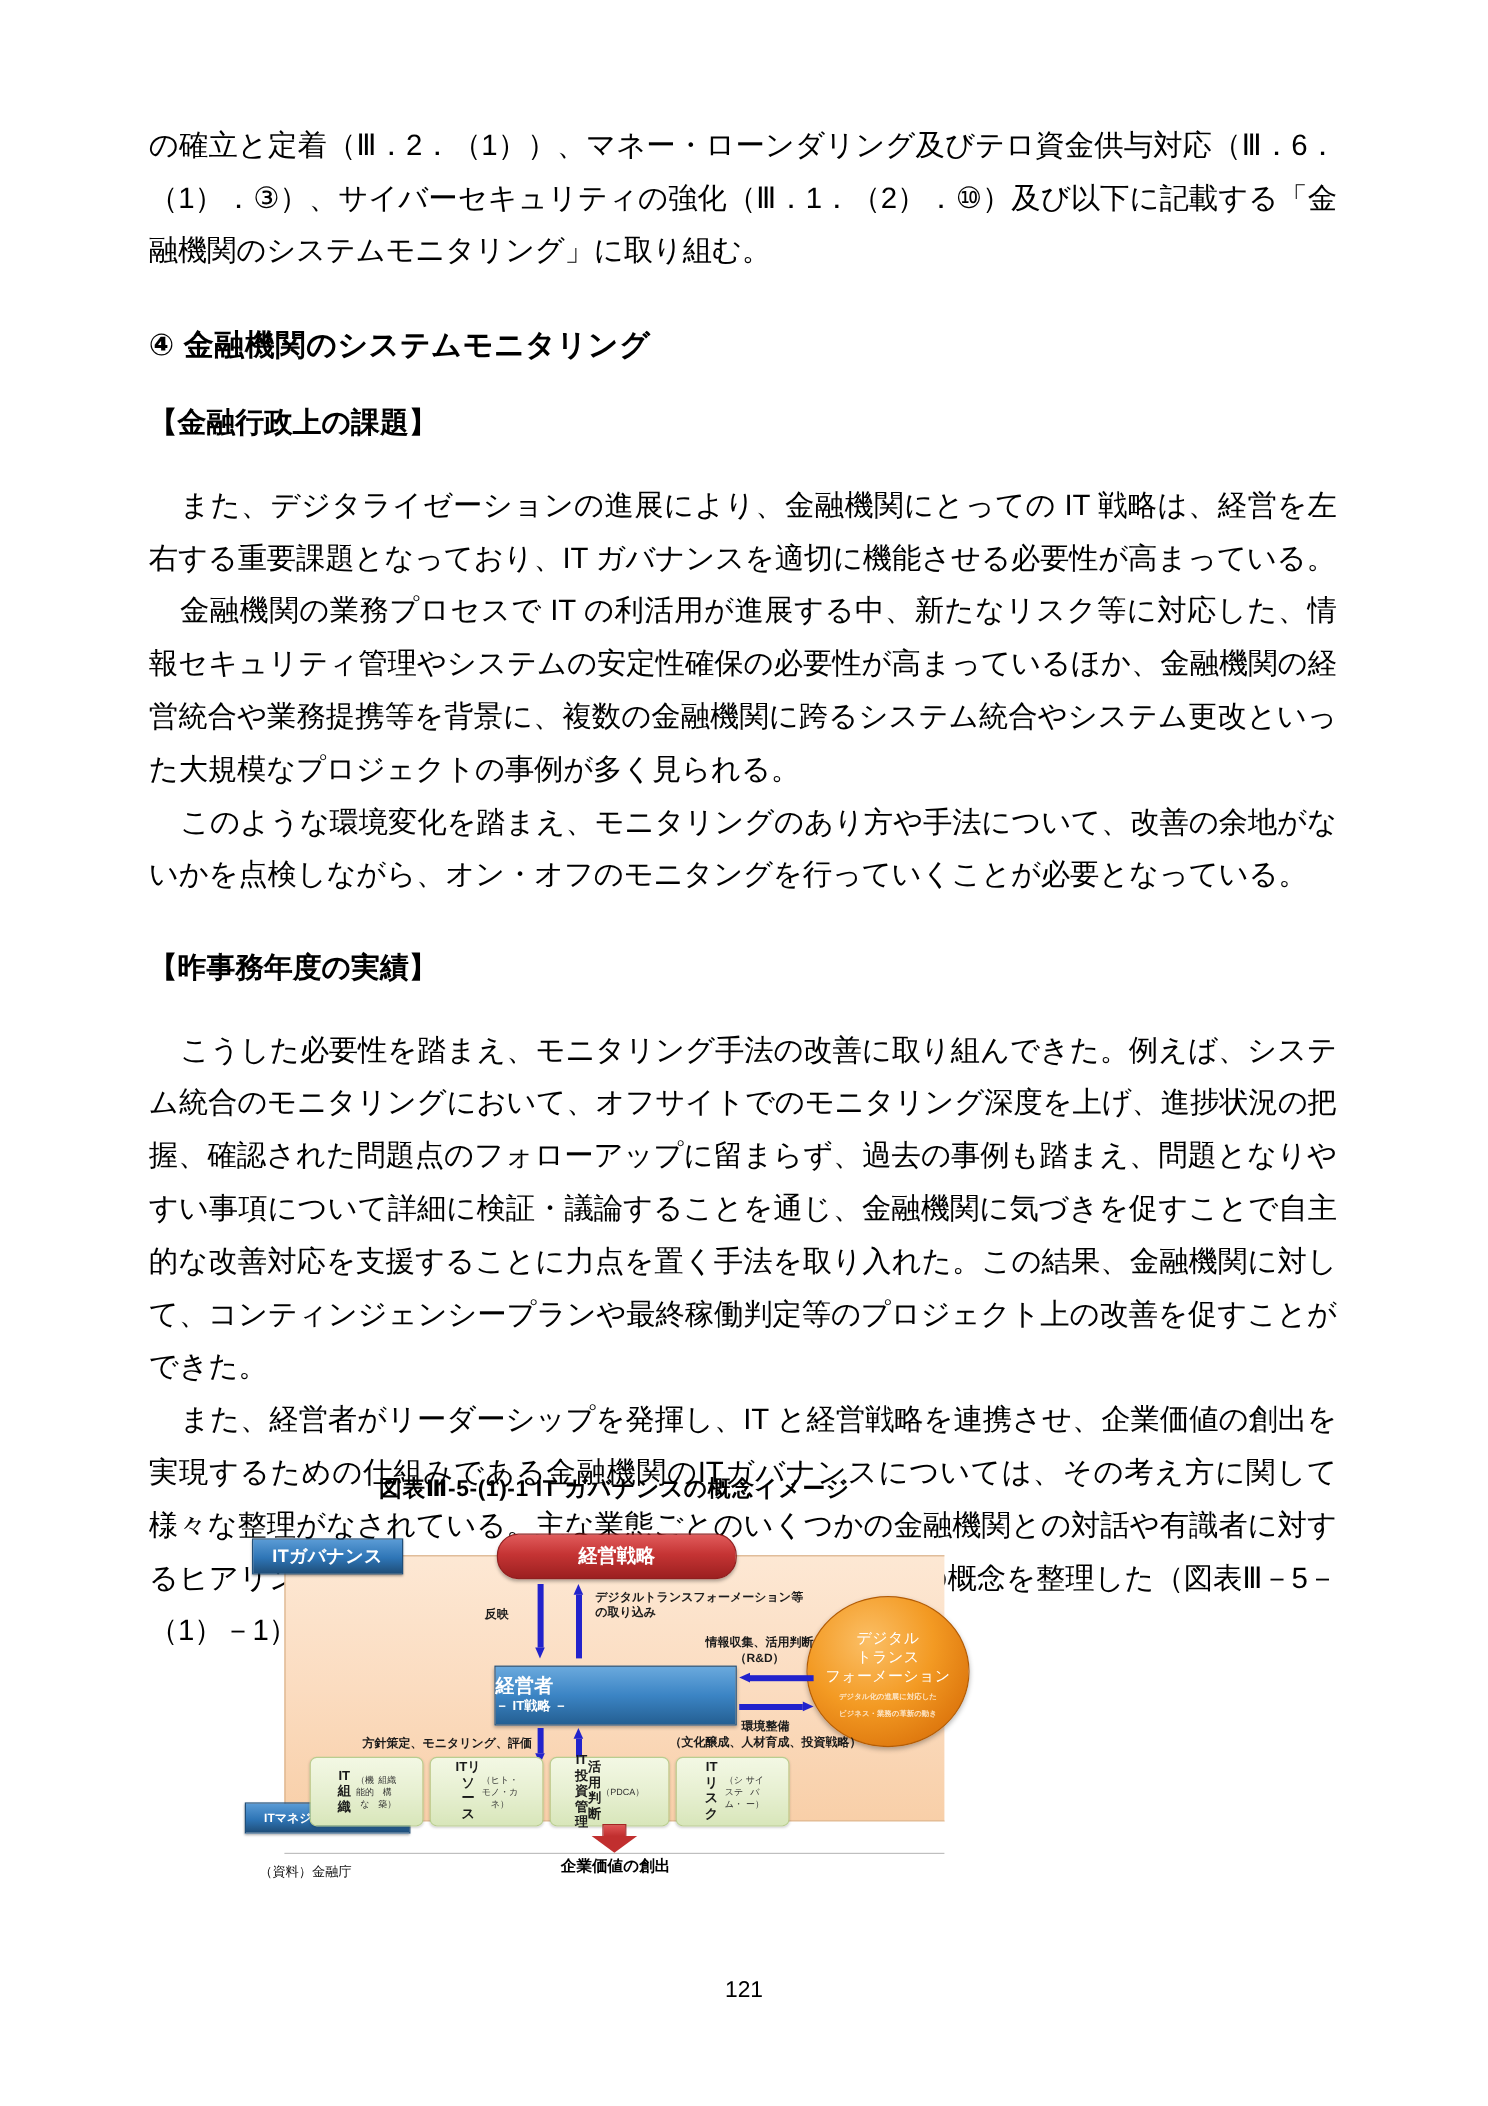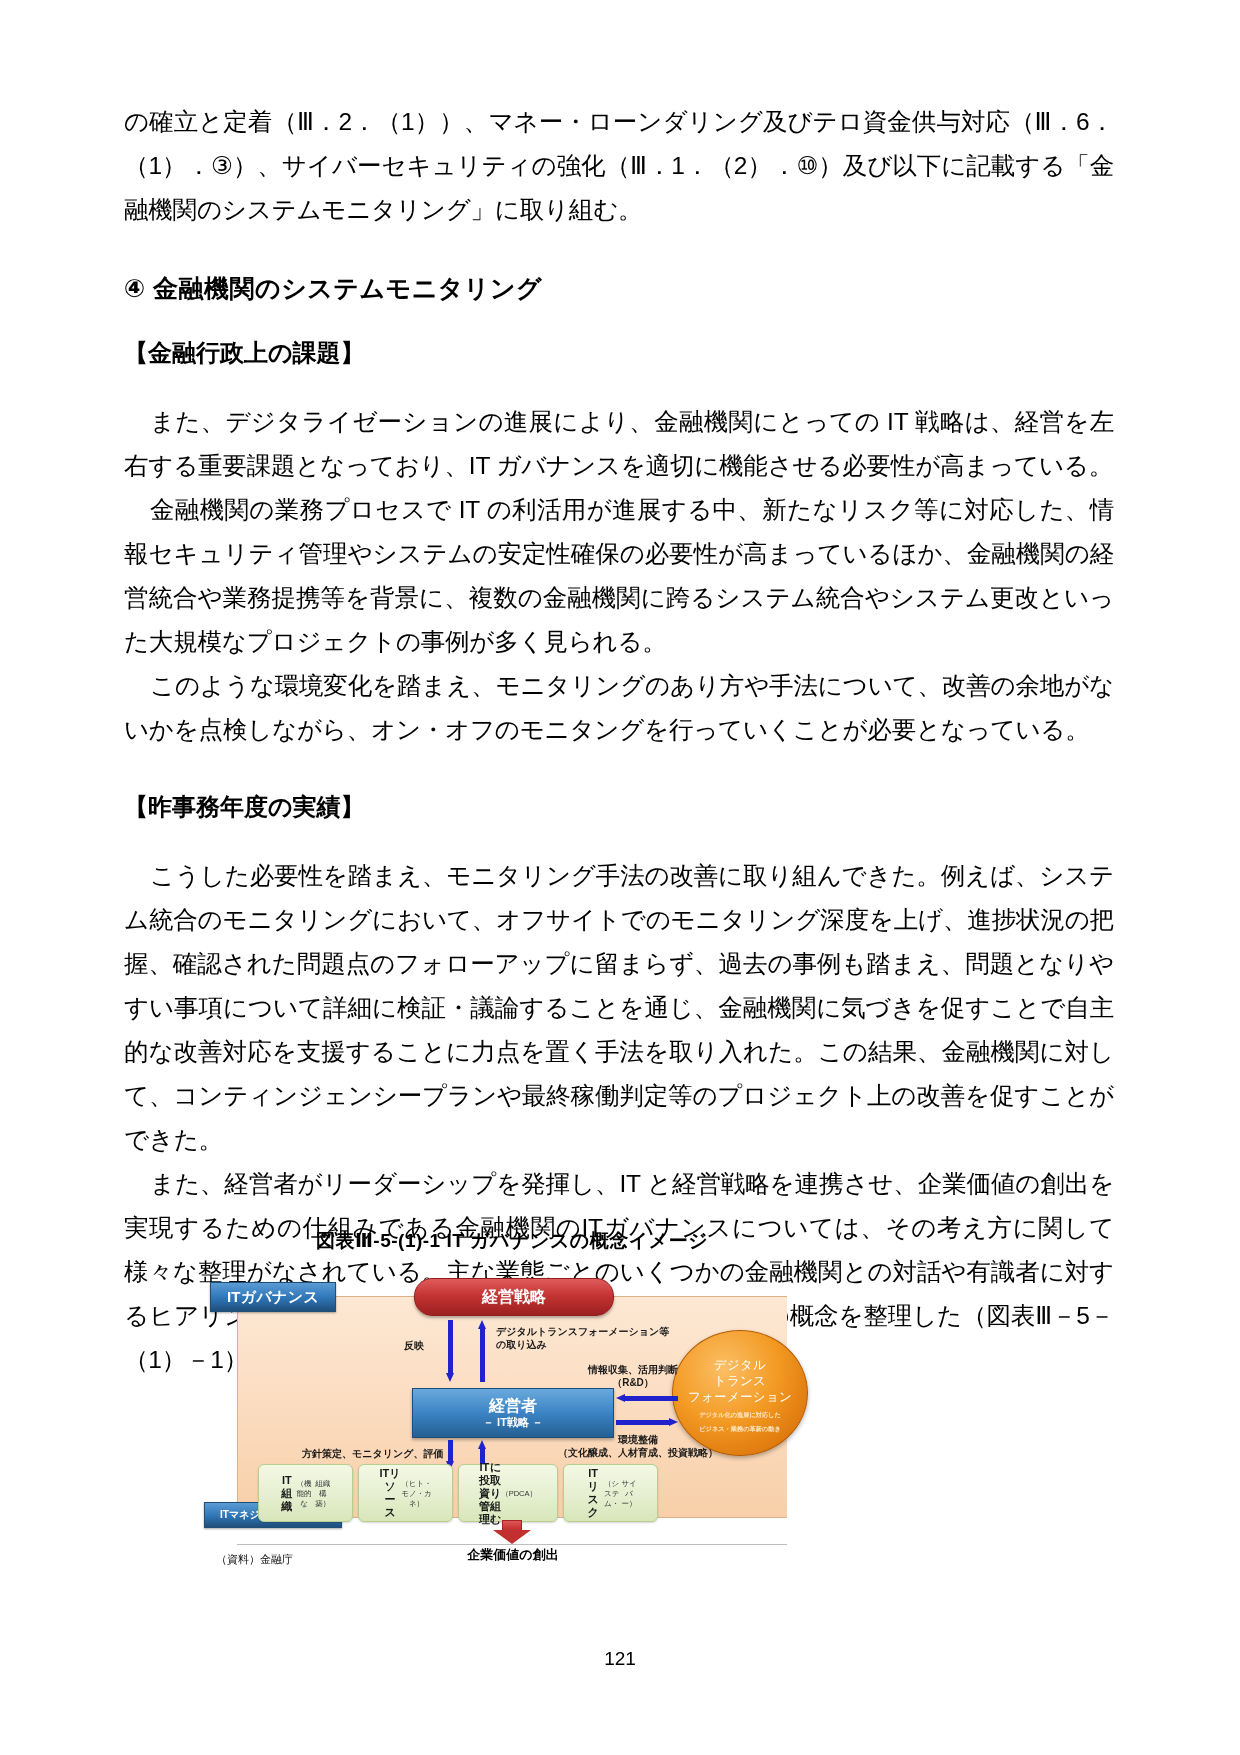--- a/index.html
+++ b/index.html
@@ -111,21 +111,21 @@
     box-shadow:0 2px 3px rgba(0,0,0,0.3);
   }
 
   
   .blue-box{
     position:absolute;
     left:220px; top:120px; width:200px; height:48px;
     background:linear-gradient(180deg,#6aa9dd 0%,#3b84c4 50%,#245f92 100%);
     border:1px solid #1f4e79;
     color:#fff;
-    display:flex;flex-direction:column;align-items:center;justify-content:center;
+    display:flex;flex-direction:column;justify-content:center;
     box-shadow:0 2px 3px rgba(0,0,0,0.3);
   }
   .blue-box .l1{font-size:16px;font-weight:bold;line-height:19px;}
   .blue-box .l2{font-size:11px;font-weight:bold;line-height:15px;}
 
   
   .orange-ell{
     position:absolute;
     left:480px; top:62px; width:136px; height:126px;
     border-radius:50%;
@@ -312,21 +312,21 @@
           <span class="gt">IT組織</span>
           <span class="gs">（機能的な</span>
           <span class="gs">組織構築）</span>
         </div>
         <div class="green-box">
           <span class="gt">ITリソース</span>
           <span class="gs">（ヒト・モノ・カネ）</span>
         </div>
         <div class="green-box">
           <span class="gt">IT投資管理</span>
-          <span class="gt">に取り組む</span>
+          <span class="gt">活用判断</span>
           <span class="gs">（PDCA）</span>
         </div>
         <div class="green-box">
           <span class="gt">ITリスク</span>
           <span class="gs">（システム・</span>
           <span class="gs">サイバー）</span>
         </div>
       </div>
 
       <div class="red-arrow">

